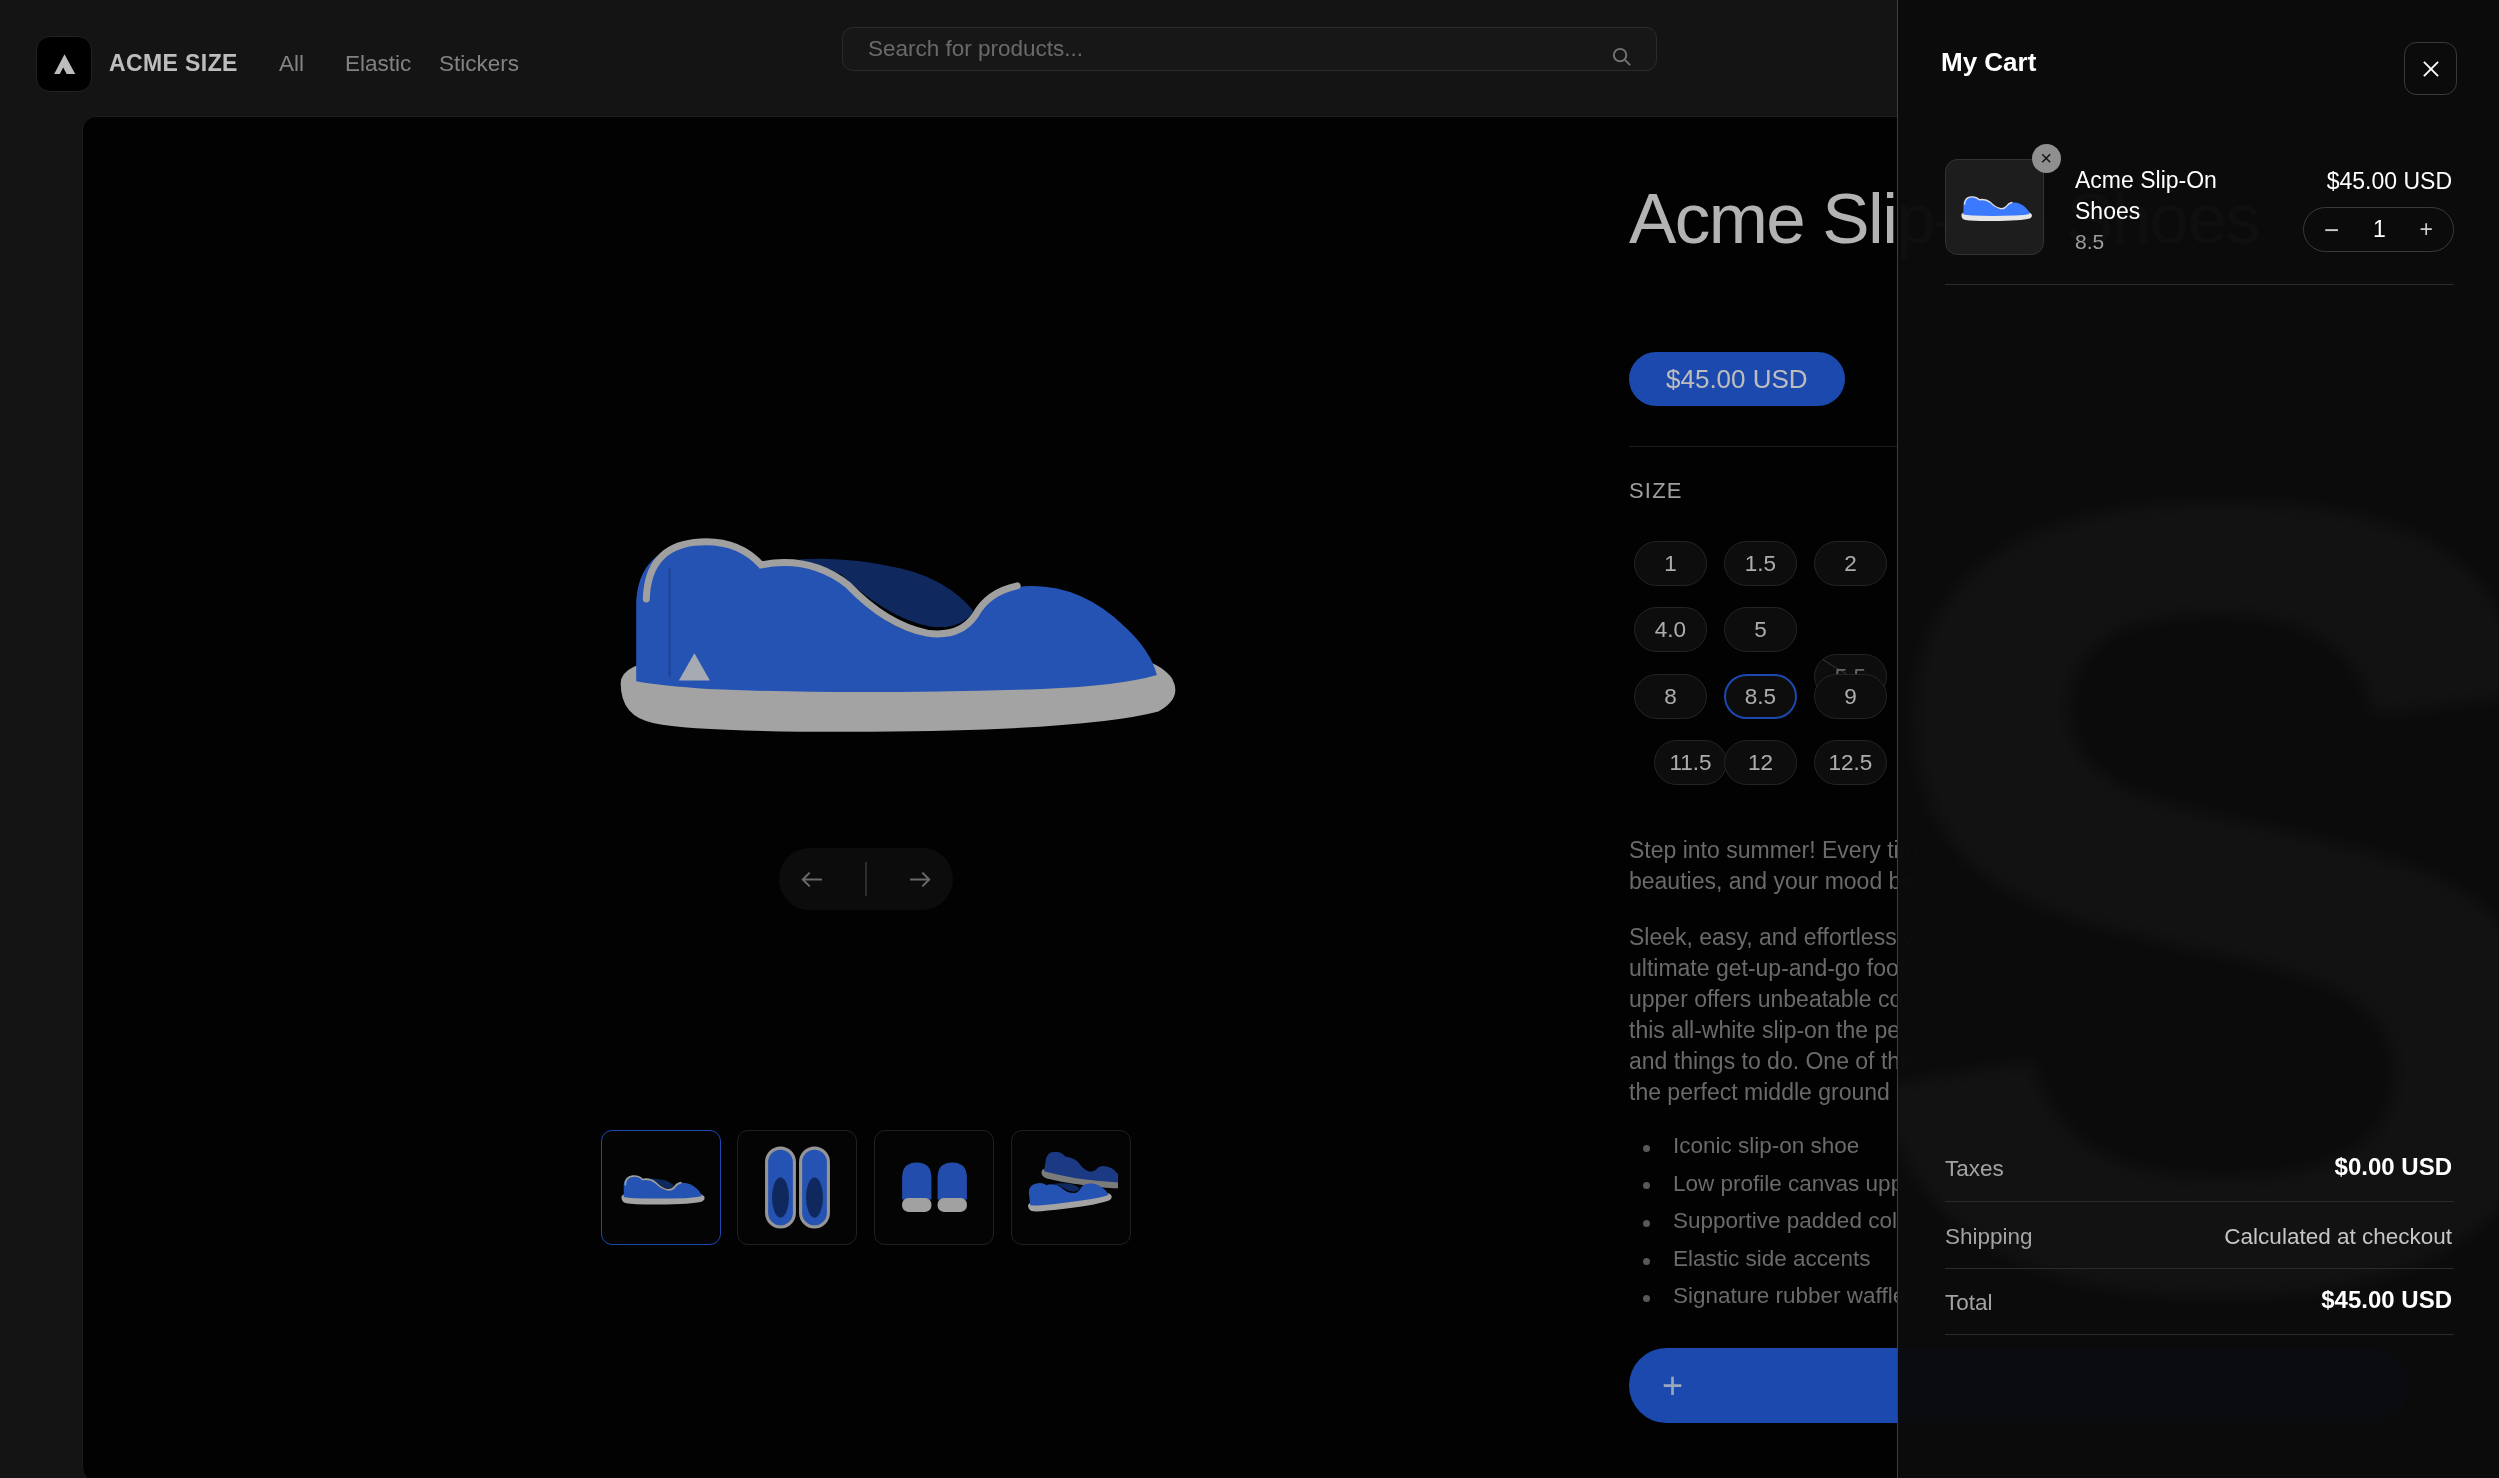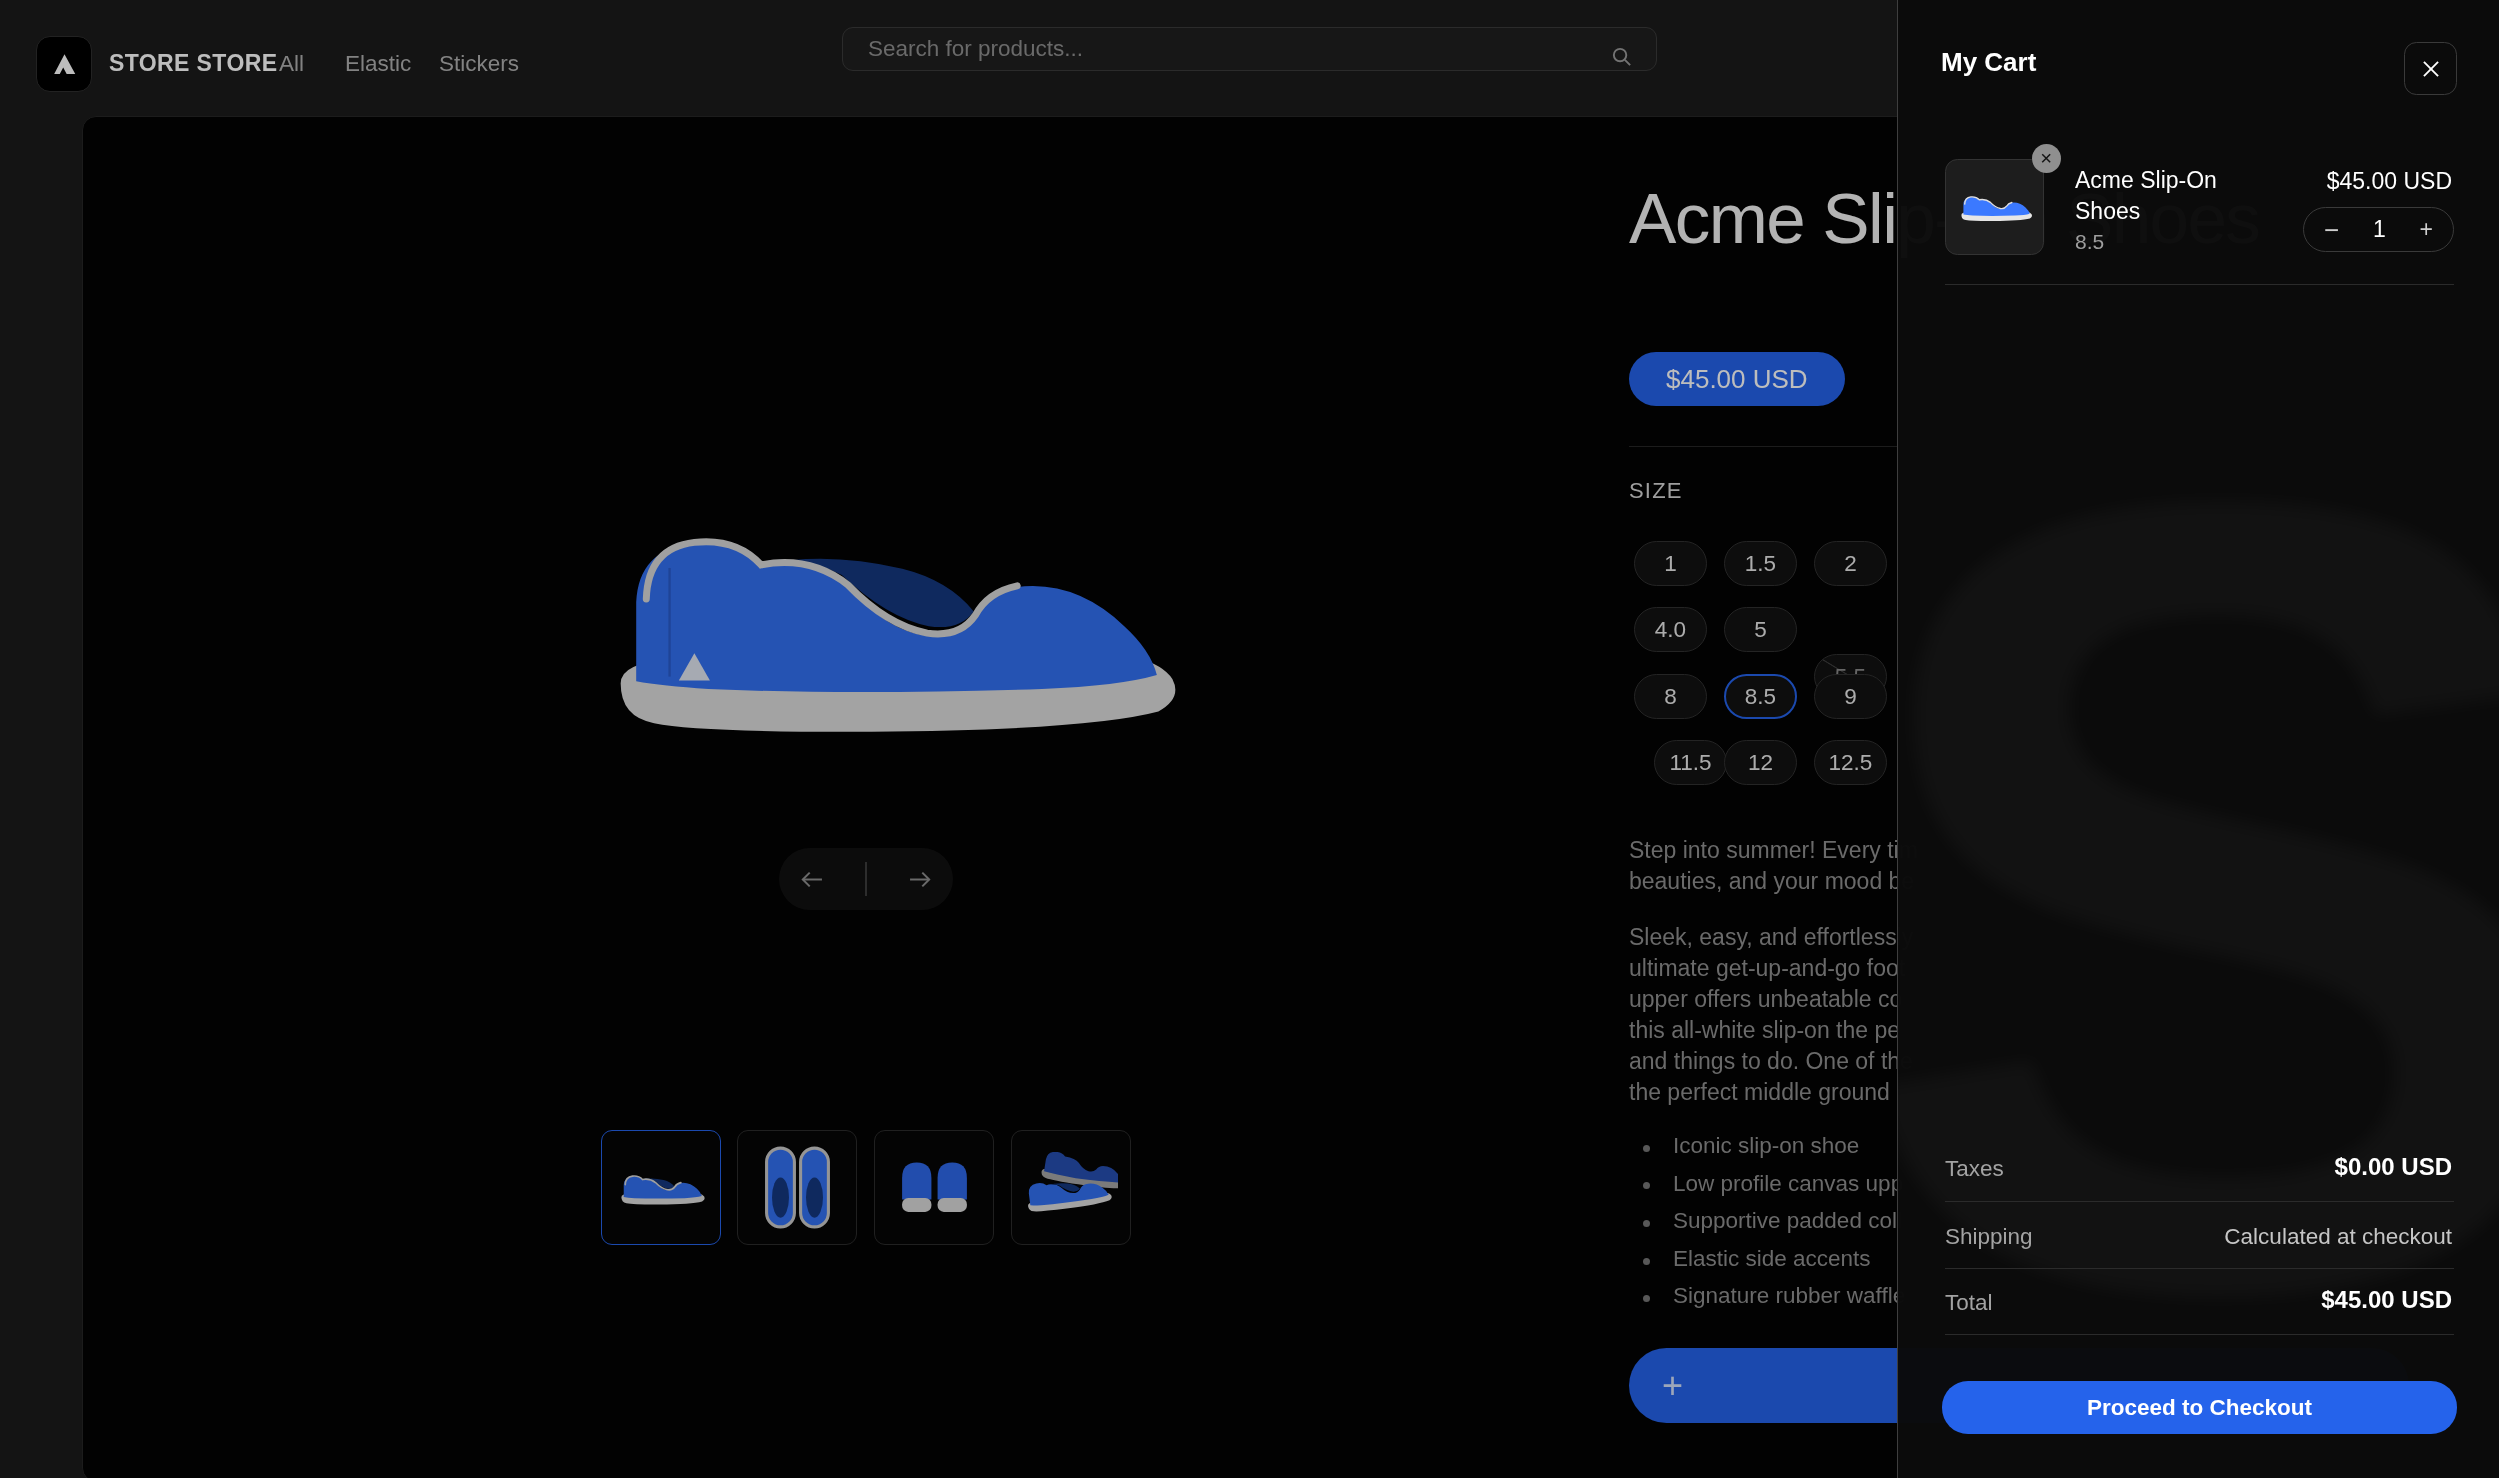--- a/index.html
+++ b/index.html
@@ -86,21 +86,21 @@
     display:flex; align-items:center; justify-content:center; font-size:22.5px; font-weight:600; color:#fff; cursor:pointer; }
 </style>
 </head>
 <body>
 
 <div class="abs logo-box">
   <svg width="31" height="31" viewBox="0 0 72 72">
     <polygon points="36,12 61,58 41,58 33,43 25,58 12,58" fill="#ffffff"></polygon>
   </svg>
 </div>
-<div class="abs brand">STORE STORE</div>
+<div class="abs brand">ACME SIZE</div>
 <div class="abs nav-link" style="left:279px">All</div>
 <div class="abs nav-link" style="left:345px">Elastic</div>
 <div class="abs nav-link" style="left:439px">Stickers</div>
 
 <div class="abs search-wrap">
   <input placeholder="Search for products..." style="">
   <svg class="abs search-ico" width="23" height="23" viewBox="0 0 24 24" fill="none" stroke="#9b9b9b" stroke-width="2">
     <circle cx="10.5" cy="10.5" r="6.5"></circle>
       <line x1="15.5" y1="15.5" x2="21" y2="21"></line>
   </svg>
@@ -256,15 +256,14 @@
   <div class="abs d-hr" style="top:1201px"></div>
 
   <div class="abs sum-label" style="top:1224px">Shipping</div>
   <div class="abs sum-val muted" style="top:1224px">Calculated at checkout</div>
   <div class="abs d-hr" style="top:1268px"></div>
 
   <div class="abs sum-label" style="top:1290px">Total</div>
   <div class="abs sum-val" style="top:1286px">$45.00 USD</div>
   <div class="abs d-hr" style="top:1334px"></div>
 
-  <div class="abs checkout">Proceed to Checkout</div>
 </aside>
 
 
 </body></html>

